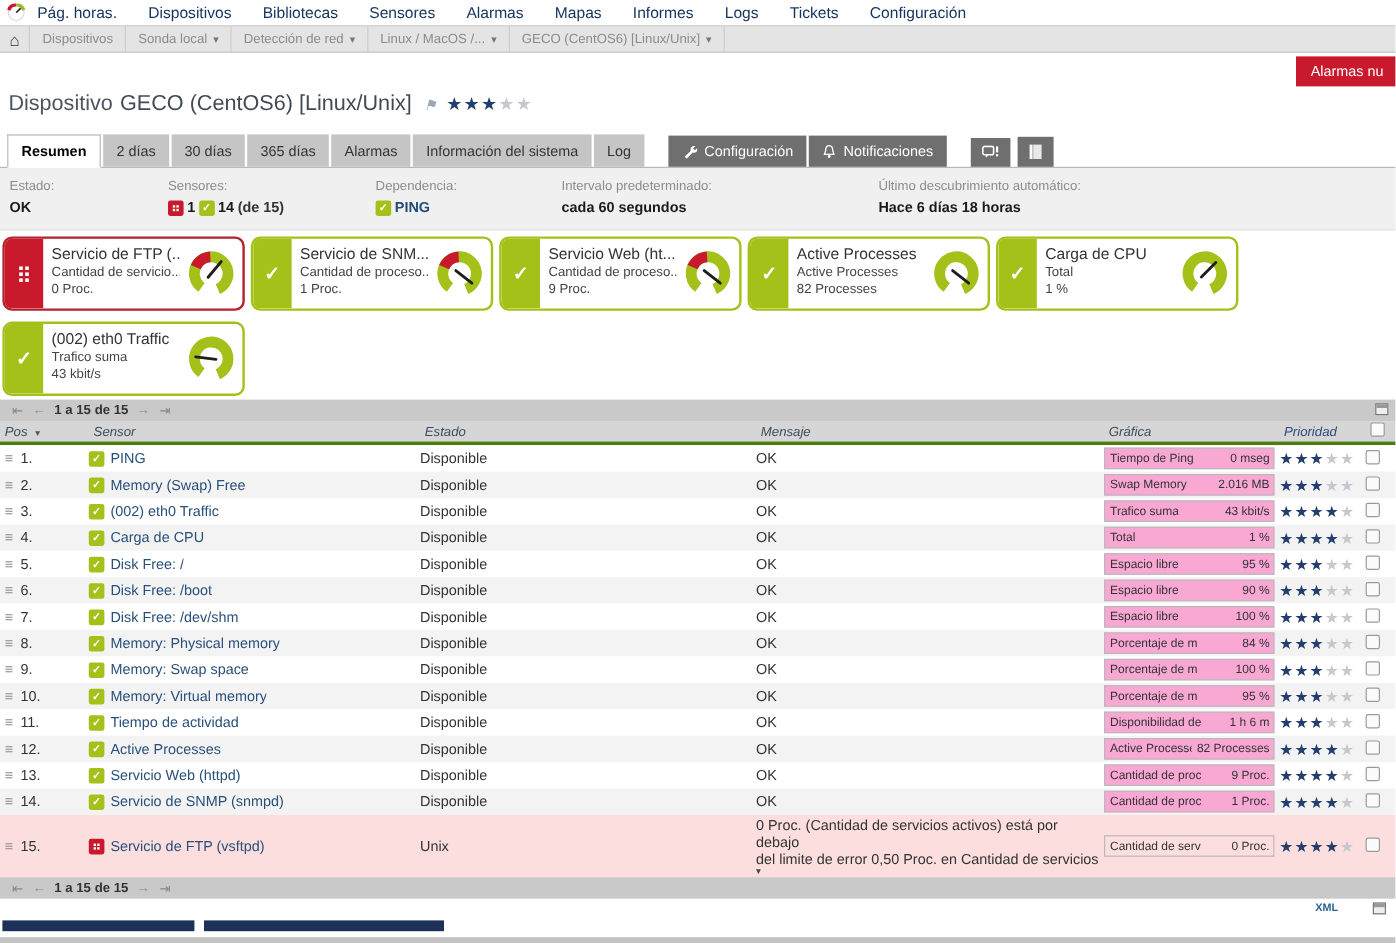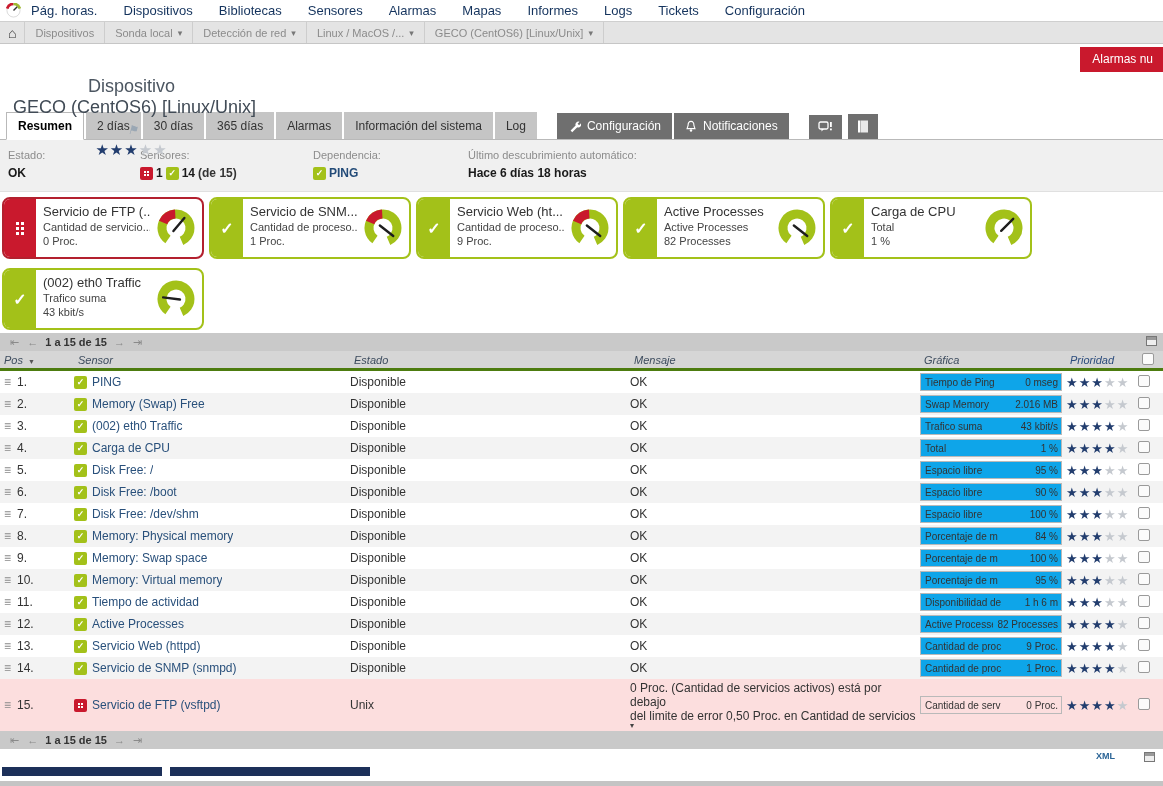--- a/index.html
+++ b/index.html
@@ -17,21 +17,21 @@
   .crumb { display:flex; align-items:center; padding:0 10px; border-right:1px solid #cdcdcd;
     font-size:11px; color:#8b8b8b; cursor:pointer; white-space:nowrap; }
   .crumb.home { color:#222; font-size:13px; padding:0 8px; }
   .home-icon::before { content:"⌂"; font-size:14px; color:#333; }
   .dd-arrow::after { content:"▾"; margin-left:5px; color:#777; font-size:9px; }
 
   
   .title-area { position:relative; height:68px; }
   .alarm-btn { position:absolute; right:0; top:3px; background:#c9192d; color:#fff; font-size:12px;
     padding:5px 10px 6px 12px; cursor:pointer; white-space:nowrap; }
-  .page-title { position:absolute; left:7px; top:32px; font-size:18px; color:#4c5661; display:flex; align-items:center;flex-direction:column; }
+  .page-title { position:absolute; left:7px; top:32px; font-size:18px; color:#4c5661; display:flex; align-items:center; }
   .page-title .t-name { margin-left:6px; color:#414b56; }
   .flag-icon::before { content:"⚑"; color:#9aa7b4; font-size:12px; margin:0 8px 0 10px; }
   .star { font-size:15px; color:#c5c9cf; letter-spacing:1px; }
   .star.filled { color:#223d6e; }
   .stars-sm .star { font-size:13px; }
 
   
   .tabs { height:28px; display:flex; align-items:flex-end; padding-left:6px; border-bottom:1px solid #b9b9b9; }
   .tab { background:#c5c5c5; color:#333; font-size:12px; padding:6px 11px 6px; margin-right:2px;
     cursor:pointer; white-space:nowrap; display:flex; align-items:center; gap:6px; }
@@ -89,21 +89,21 @@
 
   .grid-row { min-height:22px; align-items:center; font-size:12px; color:#333; background:#fff; }
   .grid-row:nth-child(even) { background:#f3f3f3; }
   .grid-row.error-row { background:#fcdede; }
   .cell-pos { display:flex; align-items:center; padding-left:4px; gap:6px; }
   .drag-handle { color:#8a8a8a; font-size:12px; cursor:grab; }
   .cell-sensor { display:flex; align-items:center; gap:5px; min-width:0; }
   .sensor-link { color:#29507b; cursor:pointer; white-space:nowrap; overflow:hidden; }
   .cell-msg { font-size:12px; line-height:14px; padding:2px 4px 2px 0; }
   .more-arrow::after { content:"▾"; display:block; font-size:8px; color:#444; line-height:6px; }
-  .graph-box { height:18px; margin:2px 4px 2px 0; background:#0ea5e9; border:1px solid #b9b9b9;
+  .graph-box { height:18px; margin:2px 4px 2px 0; background:#f9a8d4; border:1px solid #b9b9b9;
     display:flex; align-items:center; justify-content:space-between; padding:0 3px 0 4px;
     font-size:10px; color:#333; cursor:pointer; overflow:hidden; }
   .graph-box .gl { white-space:nowrap; overflow:hidden; }
   .graph-box .gv { white-space:nowrap; margin-left:4px; }
   .error-row .graph-box { background:#fcdede; }
   .cell-stars { white-space:nowrap; cursor:pointer; }
   .cb { width:12px; height:12px; border:1px solid #9a9a9a; background:#fbfbfb; border-radius:2px;
     display:inline-block; cursor:pointer; }
 
   .xml-row { height:16px; position:relative; background:#fff; }
@@ -238,20 +238,24 @@
       <span style="font-weight:bold;color:#333">(de 15)</span>
     </div>
   </div>
   <div class="st-col st-dep">
     <div class="st-label">Dependencia:</div>
     <div class="st-value">
       <span class="mini-badge badge-ok">✓</span>
       <span class="dep-link">PING</span>
     </div>
   </div>
+  <div class="st-col st-int">
+    <div class="st-label">Intervalo predeterminado:</div>
+    <div class="st-value">cada 60 segundos</div>
+  </div>
   <div class="st-col">
     <div class="st-label">Último descubrimiento automático:</div>
     <div class="st-value">Hace 6 días 18 horas</div>
   </div>
 </div>
 
 <div class="cards" id="cards">
     <article class="card error">
       <div class="band">
         <span class="dots-grid" style="grid-template-columns:3px 3px;grid-auto-rows:3px;gap:2px">

